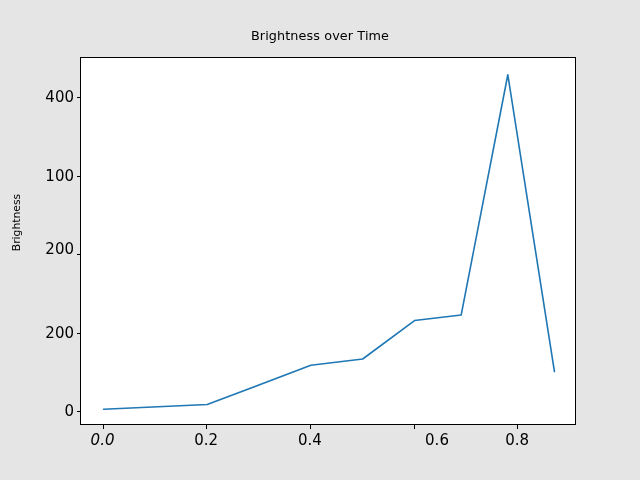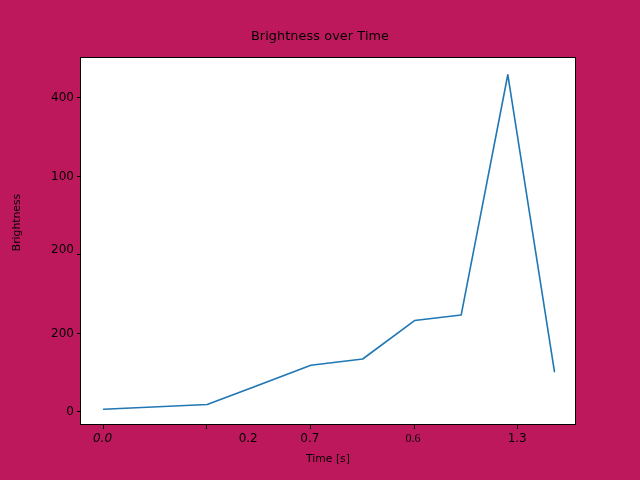--- a/index.html
+++ b/index.html
@@ -10,21 +10,21 @@
   body {
     width: 640px;
     height: 480px;
     overflow: hidden;
     font-family: "DejaVu Sans", sans-serif;
   }
   #figure {
     position: relative;
     width: 640px;
     height: 480px;
-    background: #be185d;
+    background: #e5e5e5;
   }
   #chart-title {
     position: absolute;
     left: 0;
     top: 28px;
     width: 640px;
     text-align: center;
     font-size: 12.8px;
     color: #000000;
     letter-spacing: 0.1px;
@@ -42,21 +42,21 @@
   #plot-svg {
     position: absolute;
     left: 0;
     top: 0;
     width: 496px;
     height: 368px;
     display: block;
   }
   .tick-label {
     position: absolute;
-    font-size: 12px;
+    font-size: 15px;
     color: #000000;
     white-space: nowrap;
   }
   .xtick-label {
     transform: translateX(-50%);
   }
   .ytick-label {
     transform: translateY(-50%);
     text-align: right;
   }
@@ -99,34 +99,33 @@
 <div id="figure">
 
   <div id="chart-title">Brightness over Time</div>
 
   <div id="axes-area">
     <svg id="plot-svg" viewBox="0 0 496 368" preserveAspectRatio="none">
       <polyline id="data-line" fill="none" stroke="#1f77b4" stroke-width="1.6" stroke-linejoin="round" stroke-linecap="round" points="22.55,351.27 126.20,346.56 229.86,307.29 281.69,301.01 333.52,262.53 380.16,257.03 426.81,16.73 473.45,313.58"></polyline>
     </svg>
   </div>
 
-  <div id="xlabel">Time [s]</div>
   <div id="ylabel">Brightness</div>
 
   <div id="tick-layer">
       <div class="tick-mark xtick-mark" style="left: 102.545px; top: 425px;"></div>
       <div class="tick-label xtick-label" style="left: 102.545px; top: 431px; font-style: italic;">0.0</div>
       <div class="tick-mark xtick-mark" style="left: 206.203px; top: 425px;"></div>
-      <div class="tick-label xtick-label" style="left: 206.203px; top: 431px; margin-left: 42px;">0.2</div>
+      <div class="tick-label xtick-label" style="left: 206.203px; top: 431px;">0.2</div>
       <div class="tick-mark xtick-mark" style="left: 309.86px; top: 425px;"></div>
-      <div class="tick-label xtick-label" style="left: 309.86px; top: 431px;">0.7</div>
+      <div class="tick-label xtick-label" style="left: 309.86px; top: 431px;">0.4</div>
       <div class="tick-mark xtick-mark" style="left: 413.517px; top: 425px;"></div>
-      <div class="tick-label xtick-label" style="left: 413px; top: 431px; font-family: Liberation Serif, serif;">0.6</div>
+      <div class="tick-label xtick-label" style="left: 437px; top: 431px;">0.6</div>
       <div class="tick-mark xtick-mark" style="left: 517.175px; top: 425px;"></div>
-      <div class="tick-label xtick-label" style="left: 517.175px; top: 431px;">1.3</div>
+      <div class="tick-label xtick-label" style="left: 517.175px; top: 431px;">0.8</div>
       <div class="tick-mark ytick-mark" style="left: 76.5px; top: 411.414px;"></div>
       <div class="tick-label ytick-label" style="left: 34px; width: 40px; top: 411.414px;">0</div>
       <div class="tick-mark ytick-mark" style="left: 76.5px; top: 332.882px;"></div>
       <div class="tick-label ytick-label" style="left: 34px; width: 40px; top: 332.882px;">200</div>
       <div class="tick-mark ytick-mark" style="left: 76.5px; top: 254.35px;"></div>
       <div class="tick-label ytick-label" style="left: 34px; width: 40px; top: 249px;">200</div>
       <div class="tick-mark ytick-mark" style="left: 76.5px; top: 175.819px;"></div>
       <div class="tick-label ytick-label" style="left: 34px; width: 40px; top: 175.819px;">100</div>
       <div class="tick-mark ytick-mark" style="left: 76.5px; top: 97.2868px;"></div>
       <div class="tick-label ytick-label" style="left: 34px; width: 40px; top: 97.2868px;">400</div>

